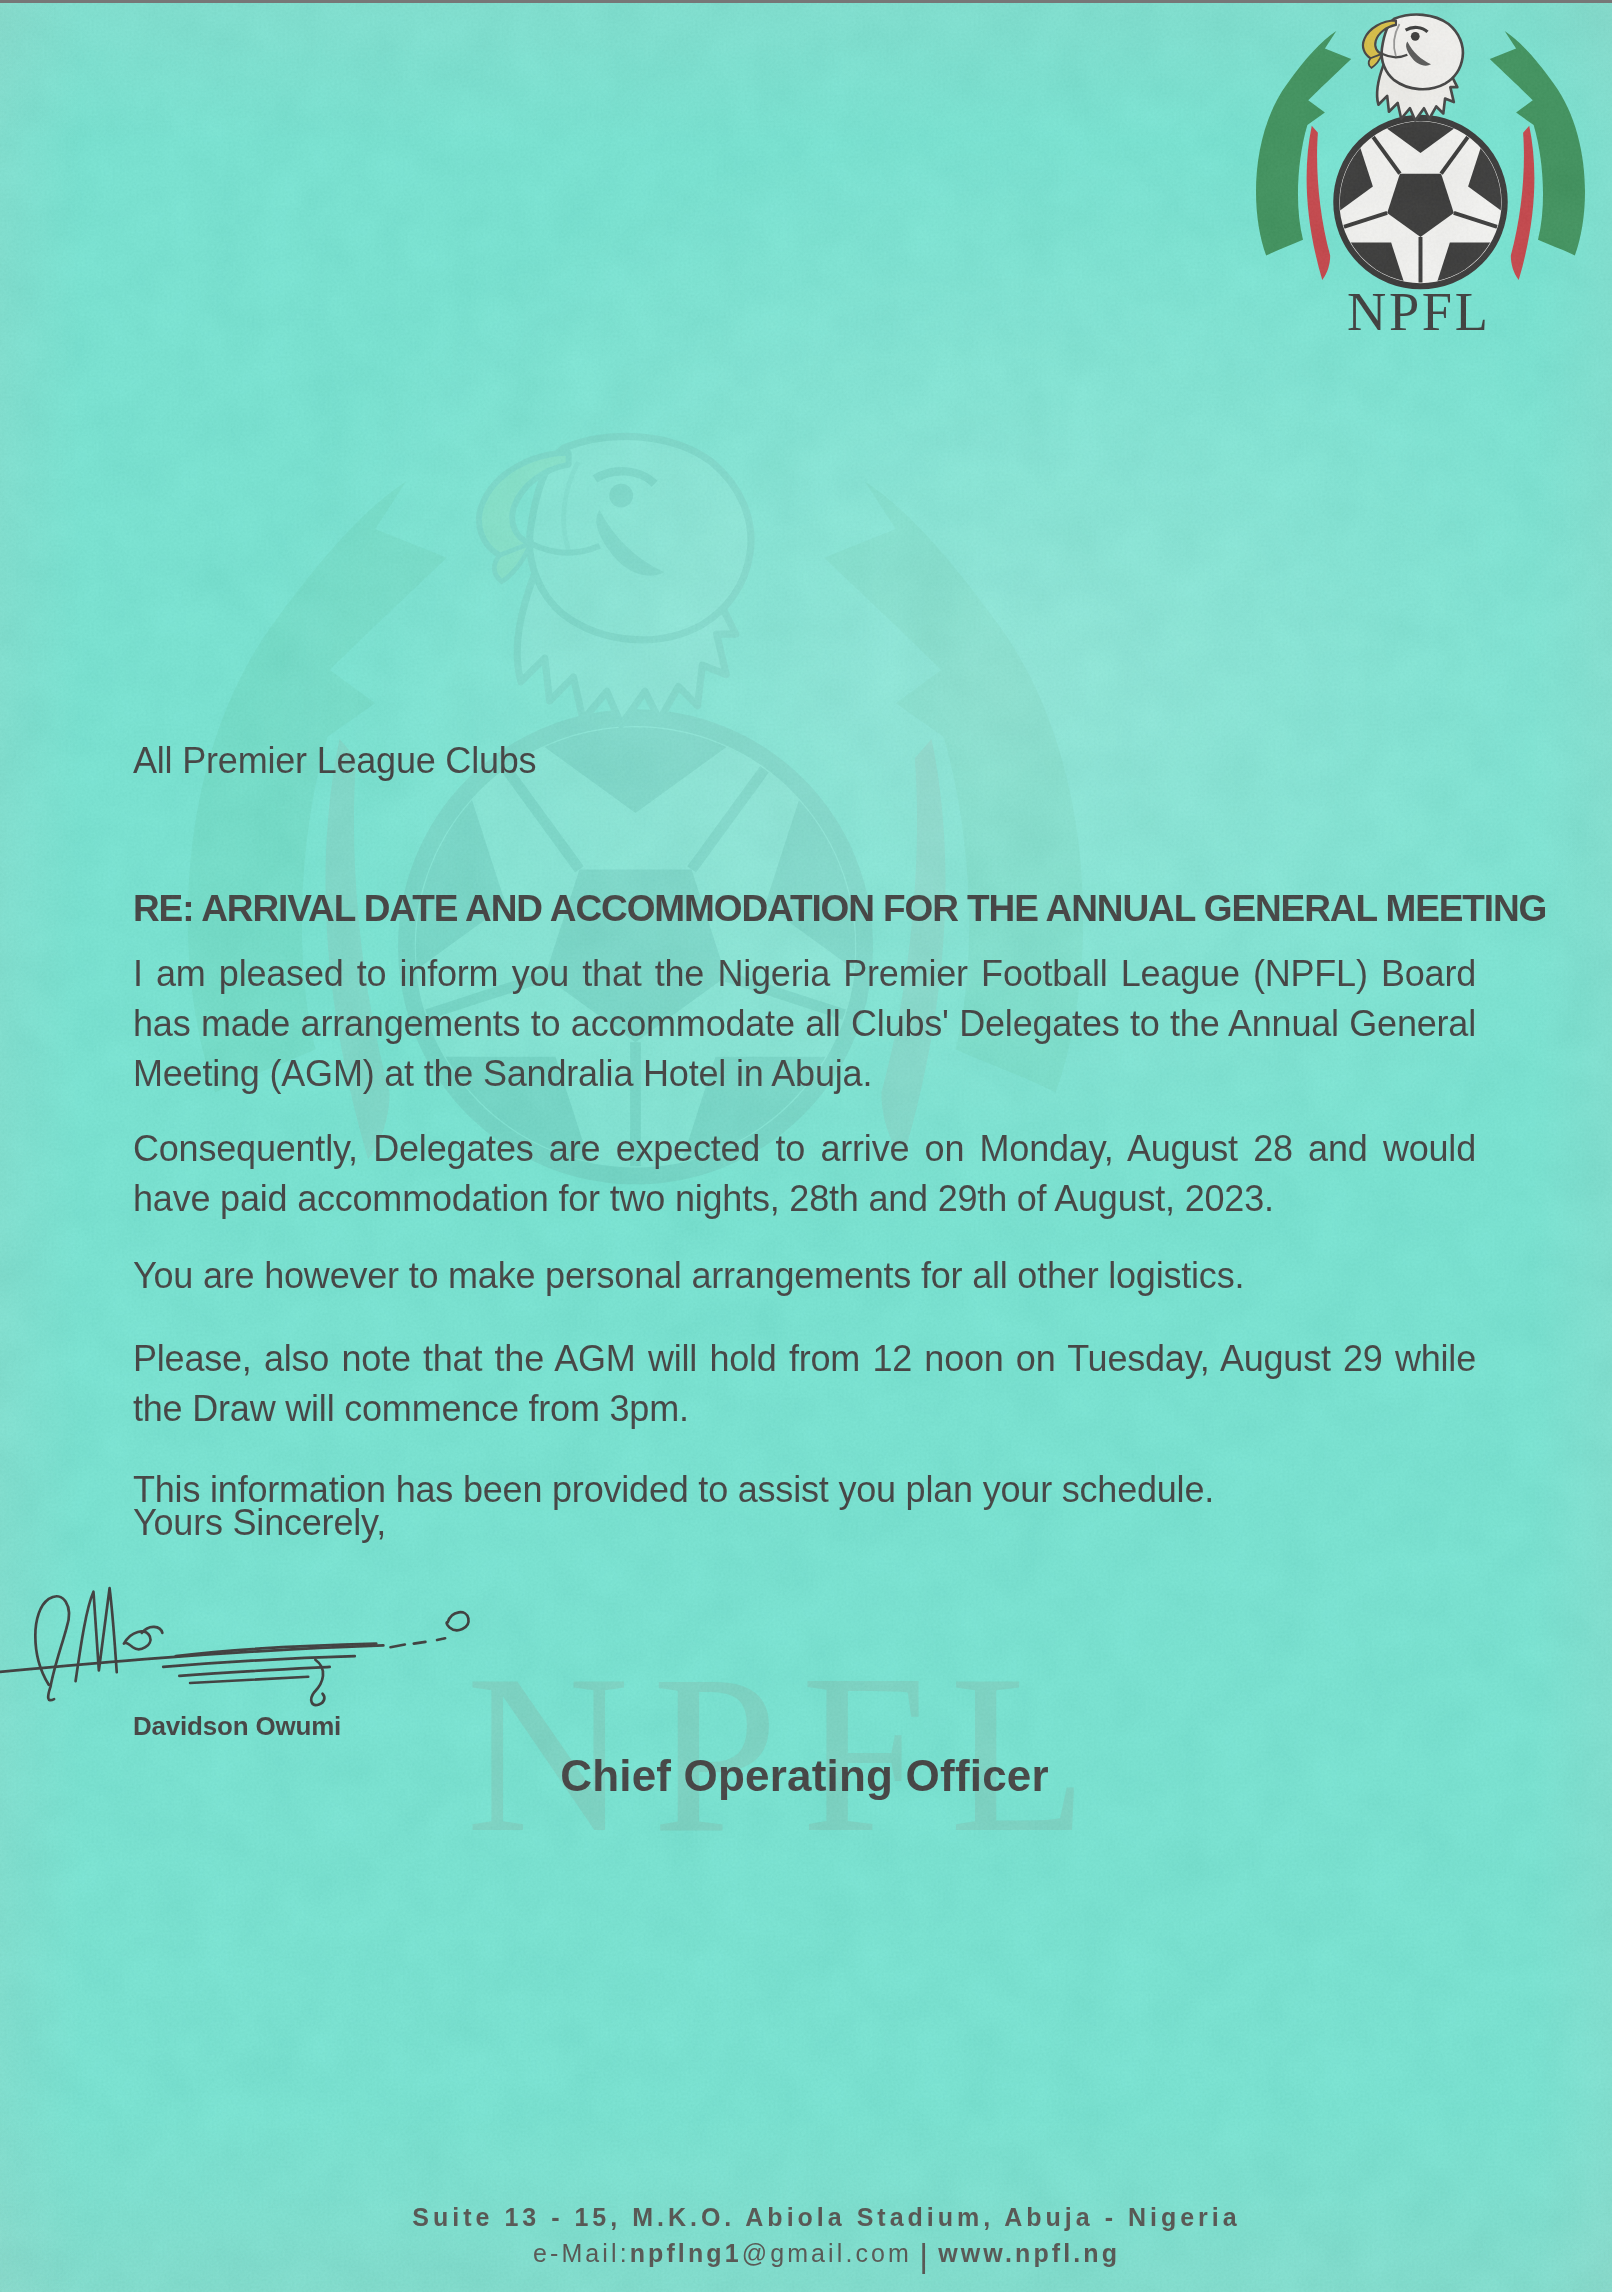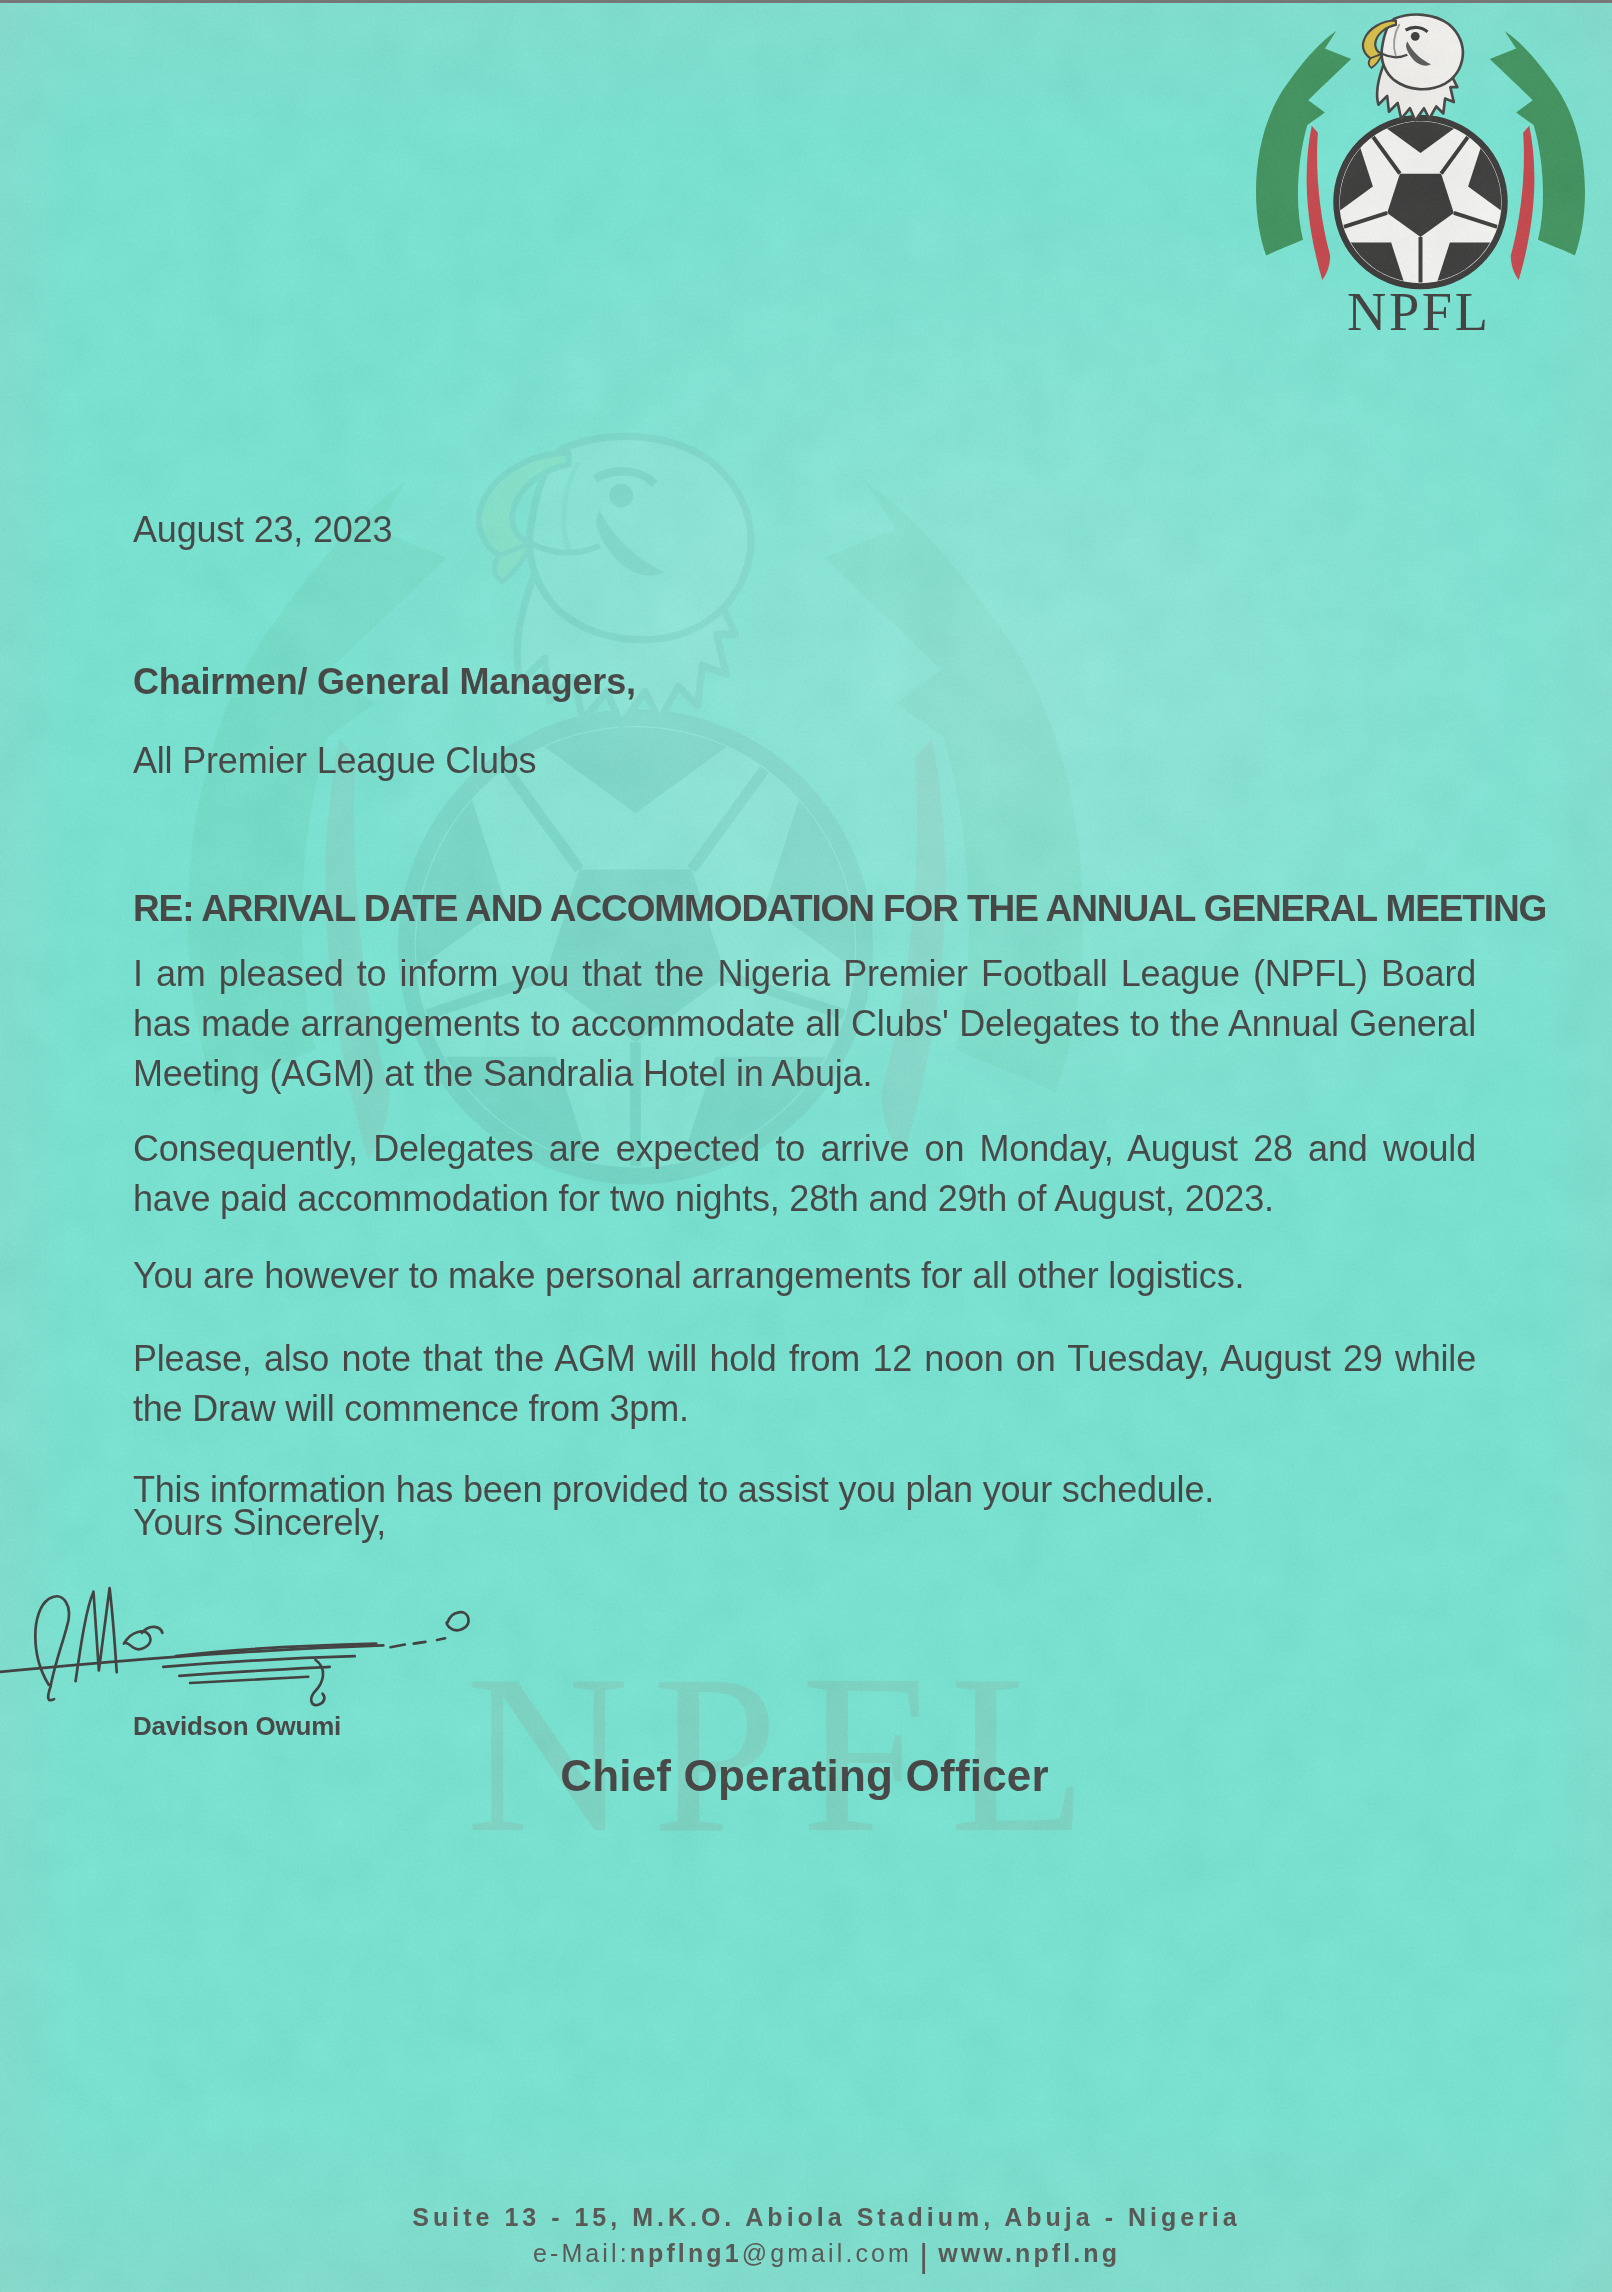--- a/index.html
+++ b/index.html
@@ -112,22 +112,20 @@
   </svg>
   <div class="wm-text">NPFL</div>
 
   <div class="edge-shade"></div>
 
   <svg class="logo" viewBox="0 0 420 390">
     <use href="#logo-graphic"></use>
     <text x="208" y="365" text-anchor="middle" font-family="Liberation Serif, serif" font-size="62" letter-spacing="3" fill="#151515">NPFL</text>
   </svg>
 
-  <div class="txt date">August 23, 2023</div>
-  <div class="txt recipient1">Chairmen/ General Managers,</div>
   <div class="txt recipient2">All Premier League Clubs</div>
   <div class="txt subject">RE: ARRIVAL DATE AND ACCOMMODATION FOR THE ANNUAL GENERAL MEETING</div>
   <div class="txt just p1">I am pleased to inform you that the Nigeria Premier Football League (NPFL) Board has made arrangements to accommodate all Clubs' Delegates to the Annual General Meeting (AGM) at the Sandralia Hotel in Abuja.</div>
   <div class="txt just p2">Consequently, Delegates are expected to arrive on Monday, August 28 and would have paid accommodation for two nights, 28th and 29th of August, 2023.</div>
   <div class="txt just p3">You are however to make personal arrangements for all other logistics.</div>
   <div class="txt just p4">Please, also note that the AGM will hold from 12 noon on Tuesday, August 29 while the Draw will commence from 3pm.</div>
   <div class="txt just p5">This information has been provided to assist you plan your schedule.</div>
   <div class="txt closing">Yours Sincerely,</div>
 
   <svg class="sig-svg" viewBox="0 0 540 152">

